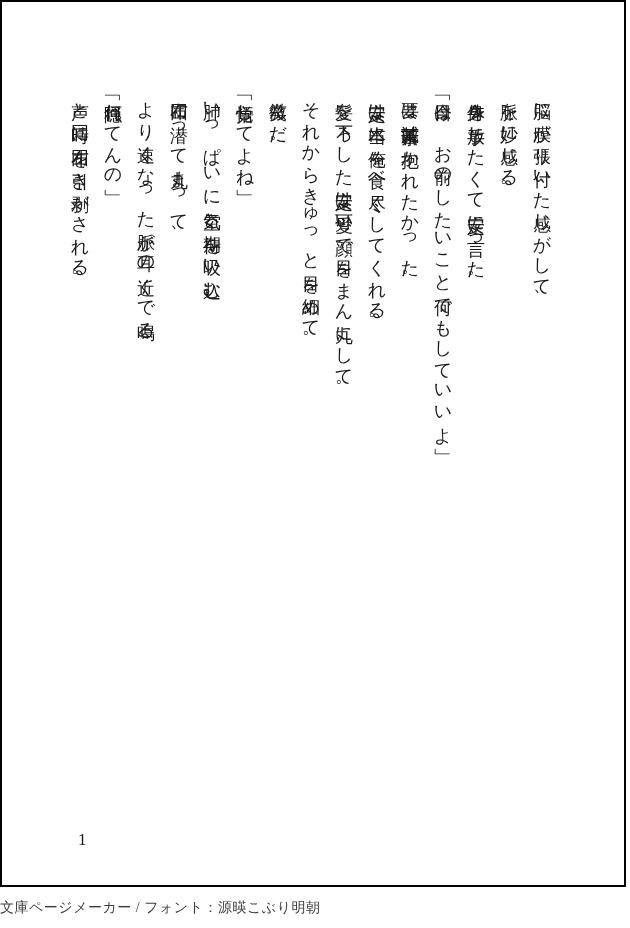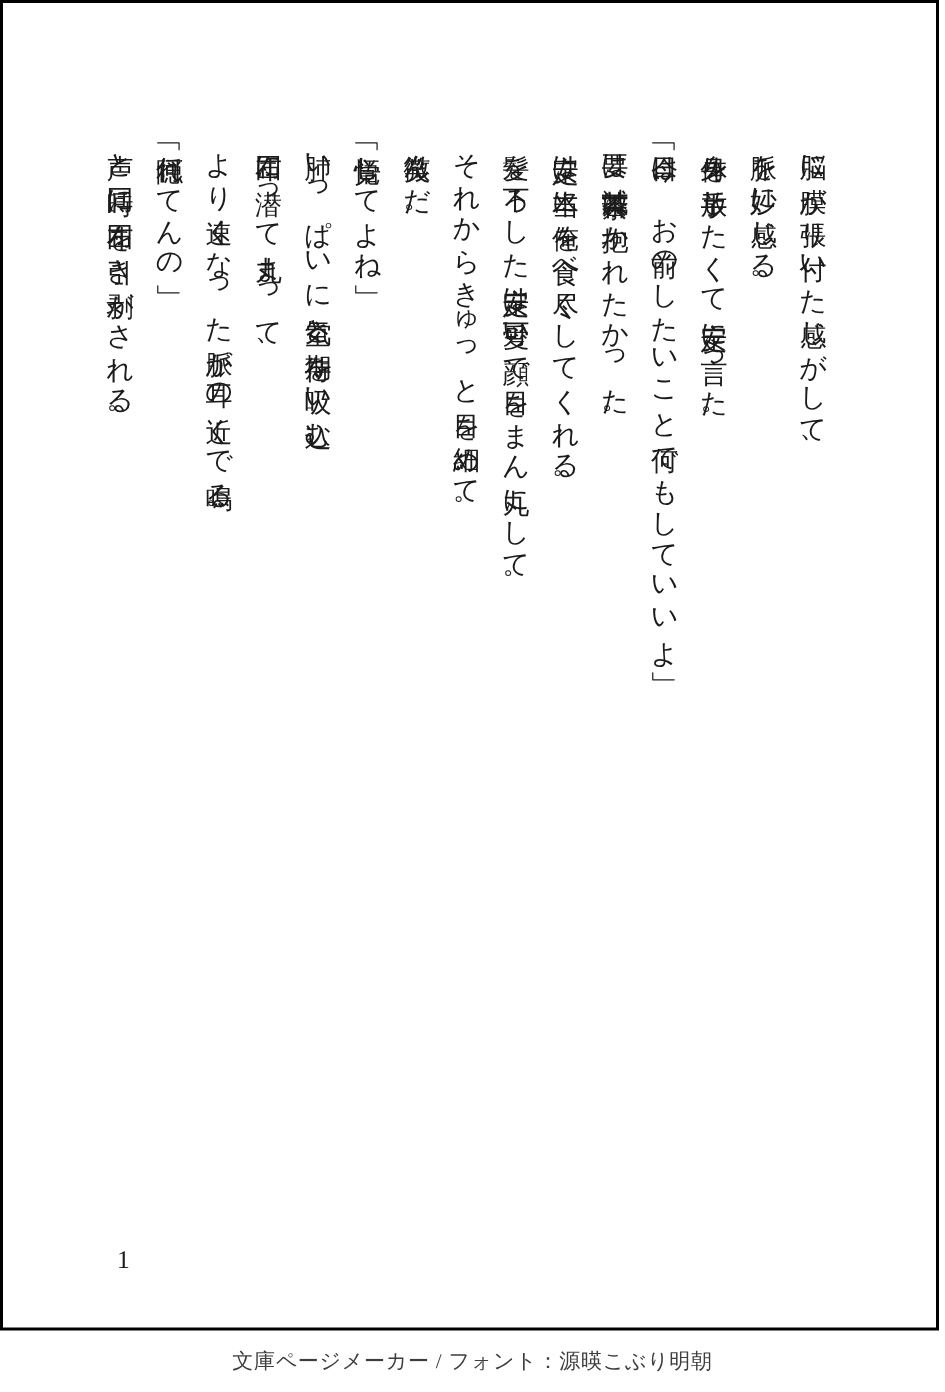--- a/index.html
+++ b/index.html
@@ -52,21 +52,21 @@
     color: #1b1b1b;
   }
   .footer-bar {
     position: absolute;
     left: 0;
     top: 888px;
     width: 630px;
     height: 40px;
     display: flex;
     align-items: center;
-    justify-content: center;
+    justify-content: flex-start;
     background: #ffffff;
   }
   .footer-credit {
     font-size: 14px;
     color: #3d3d3d;
     letter-spacing: 0.5px;
   }
 </style>
 </head>
 <body>

